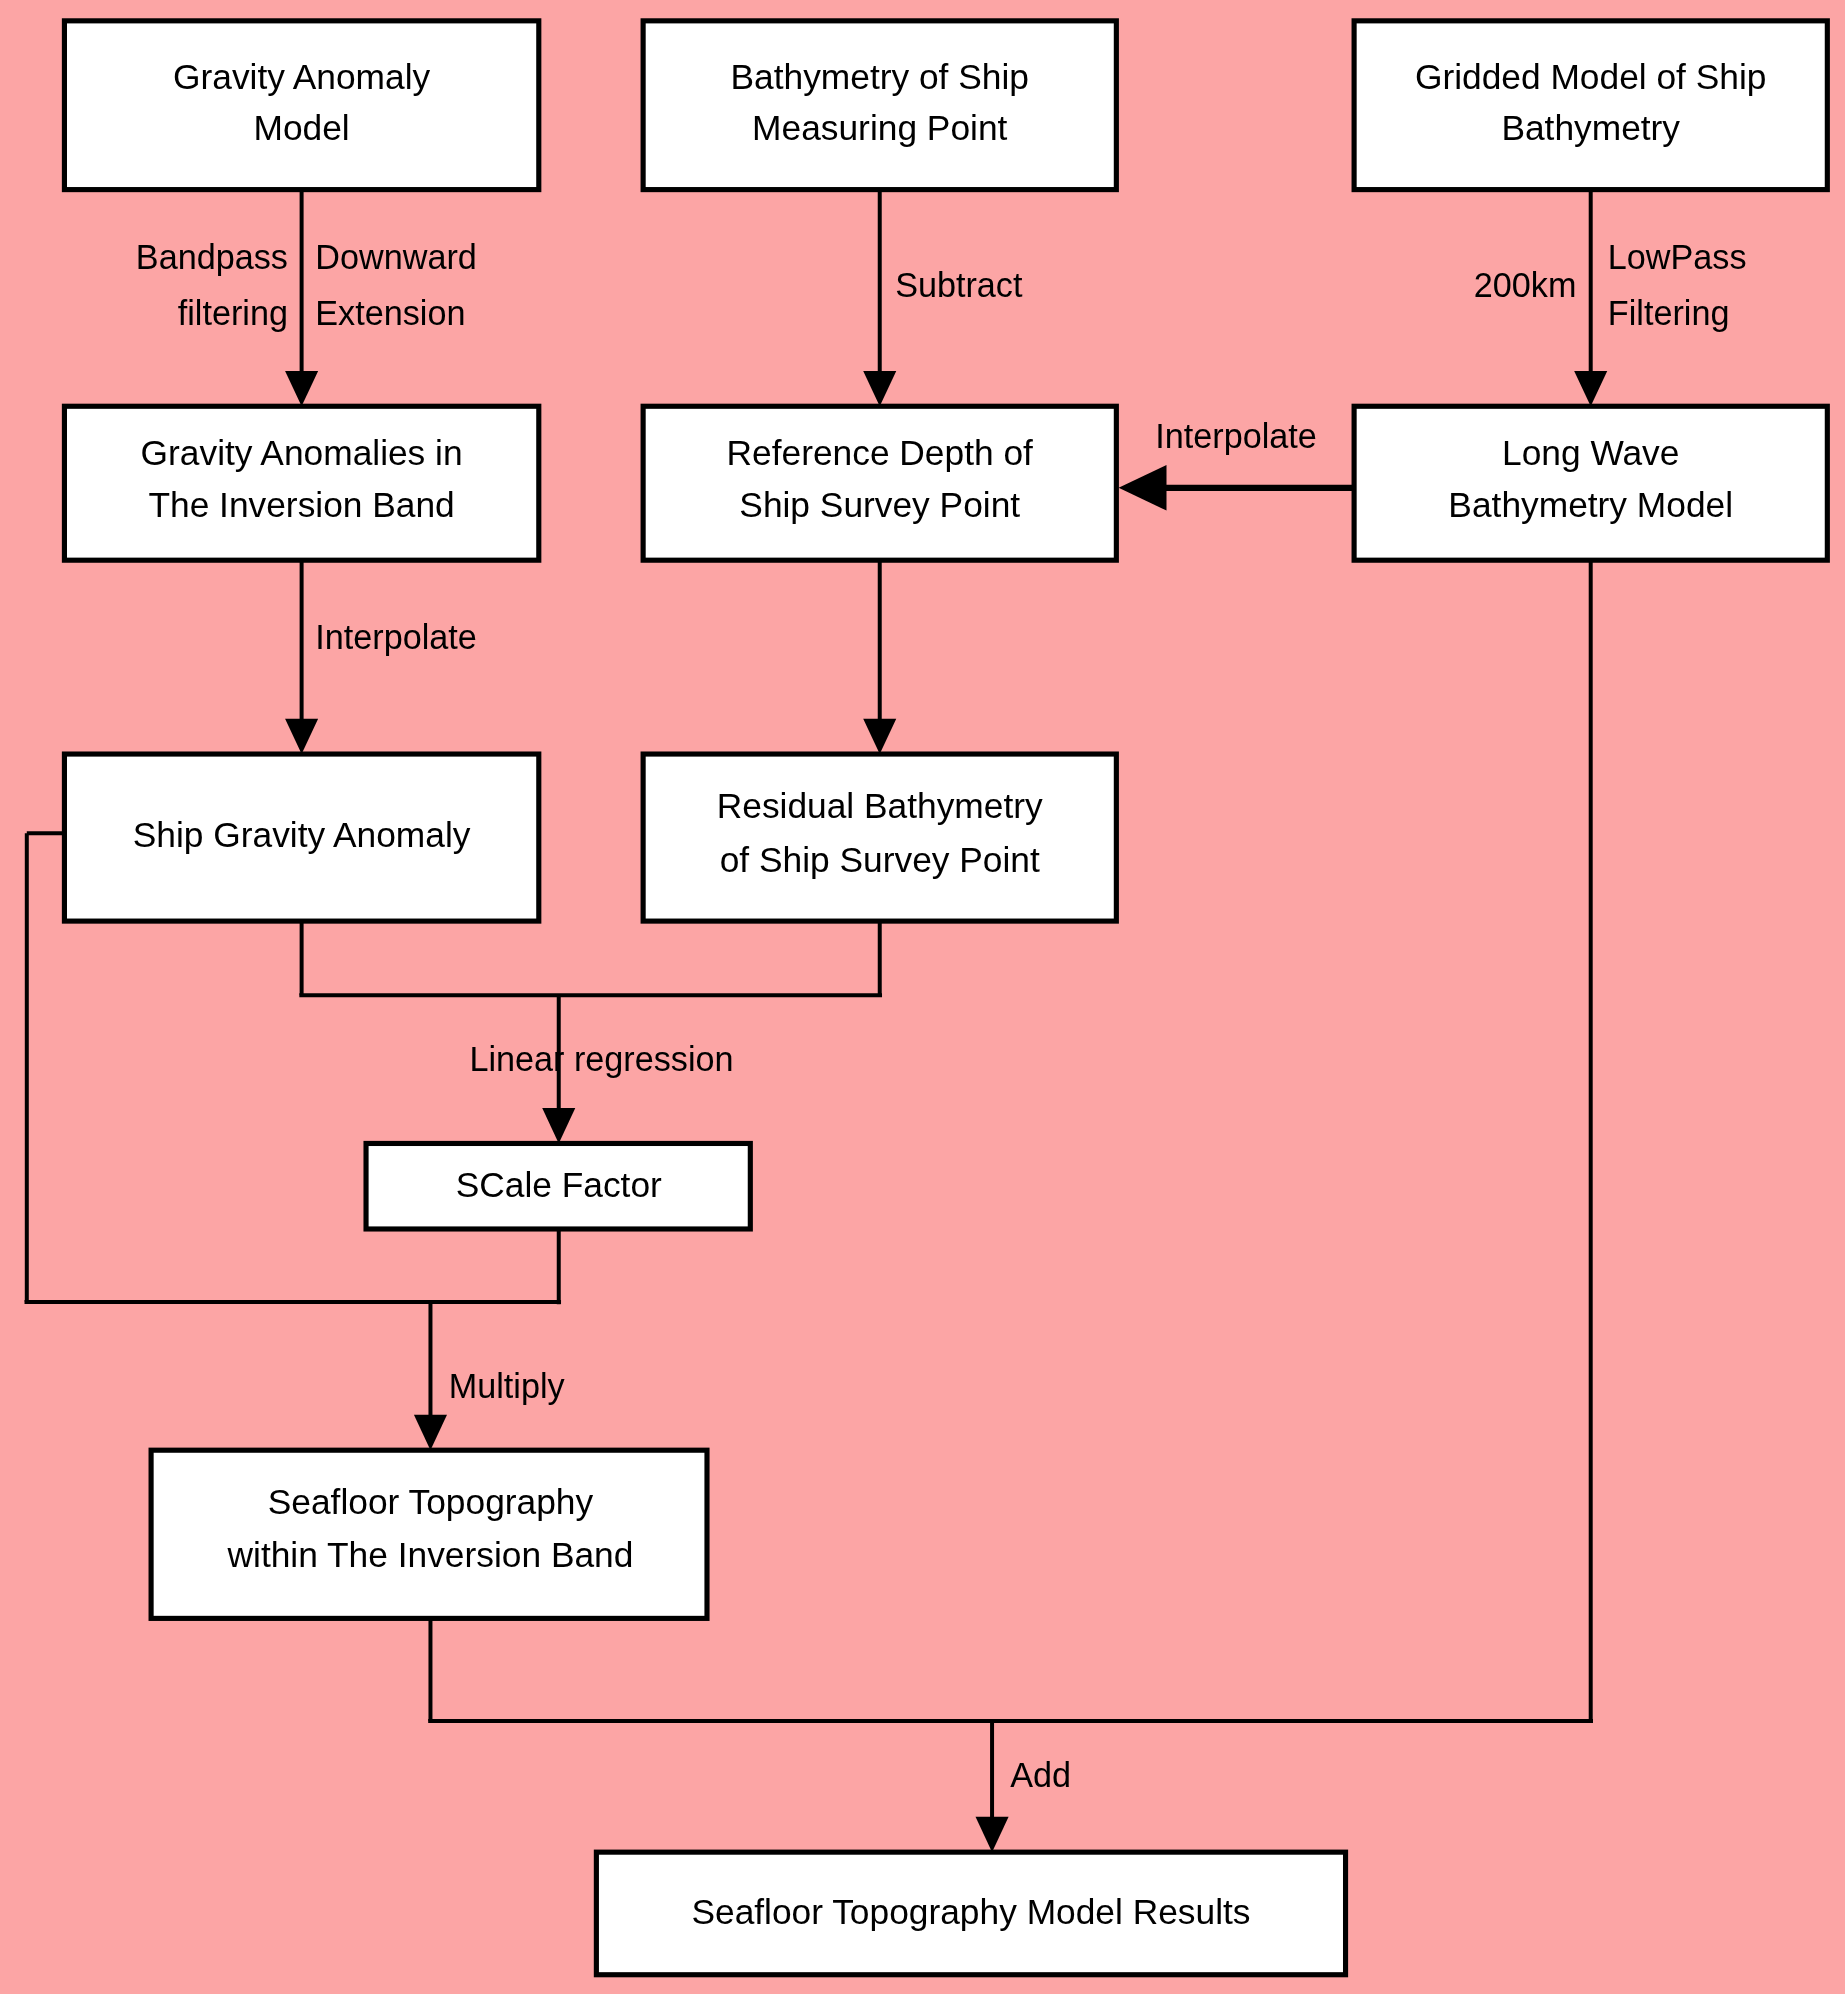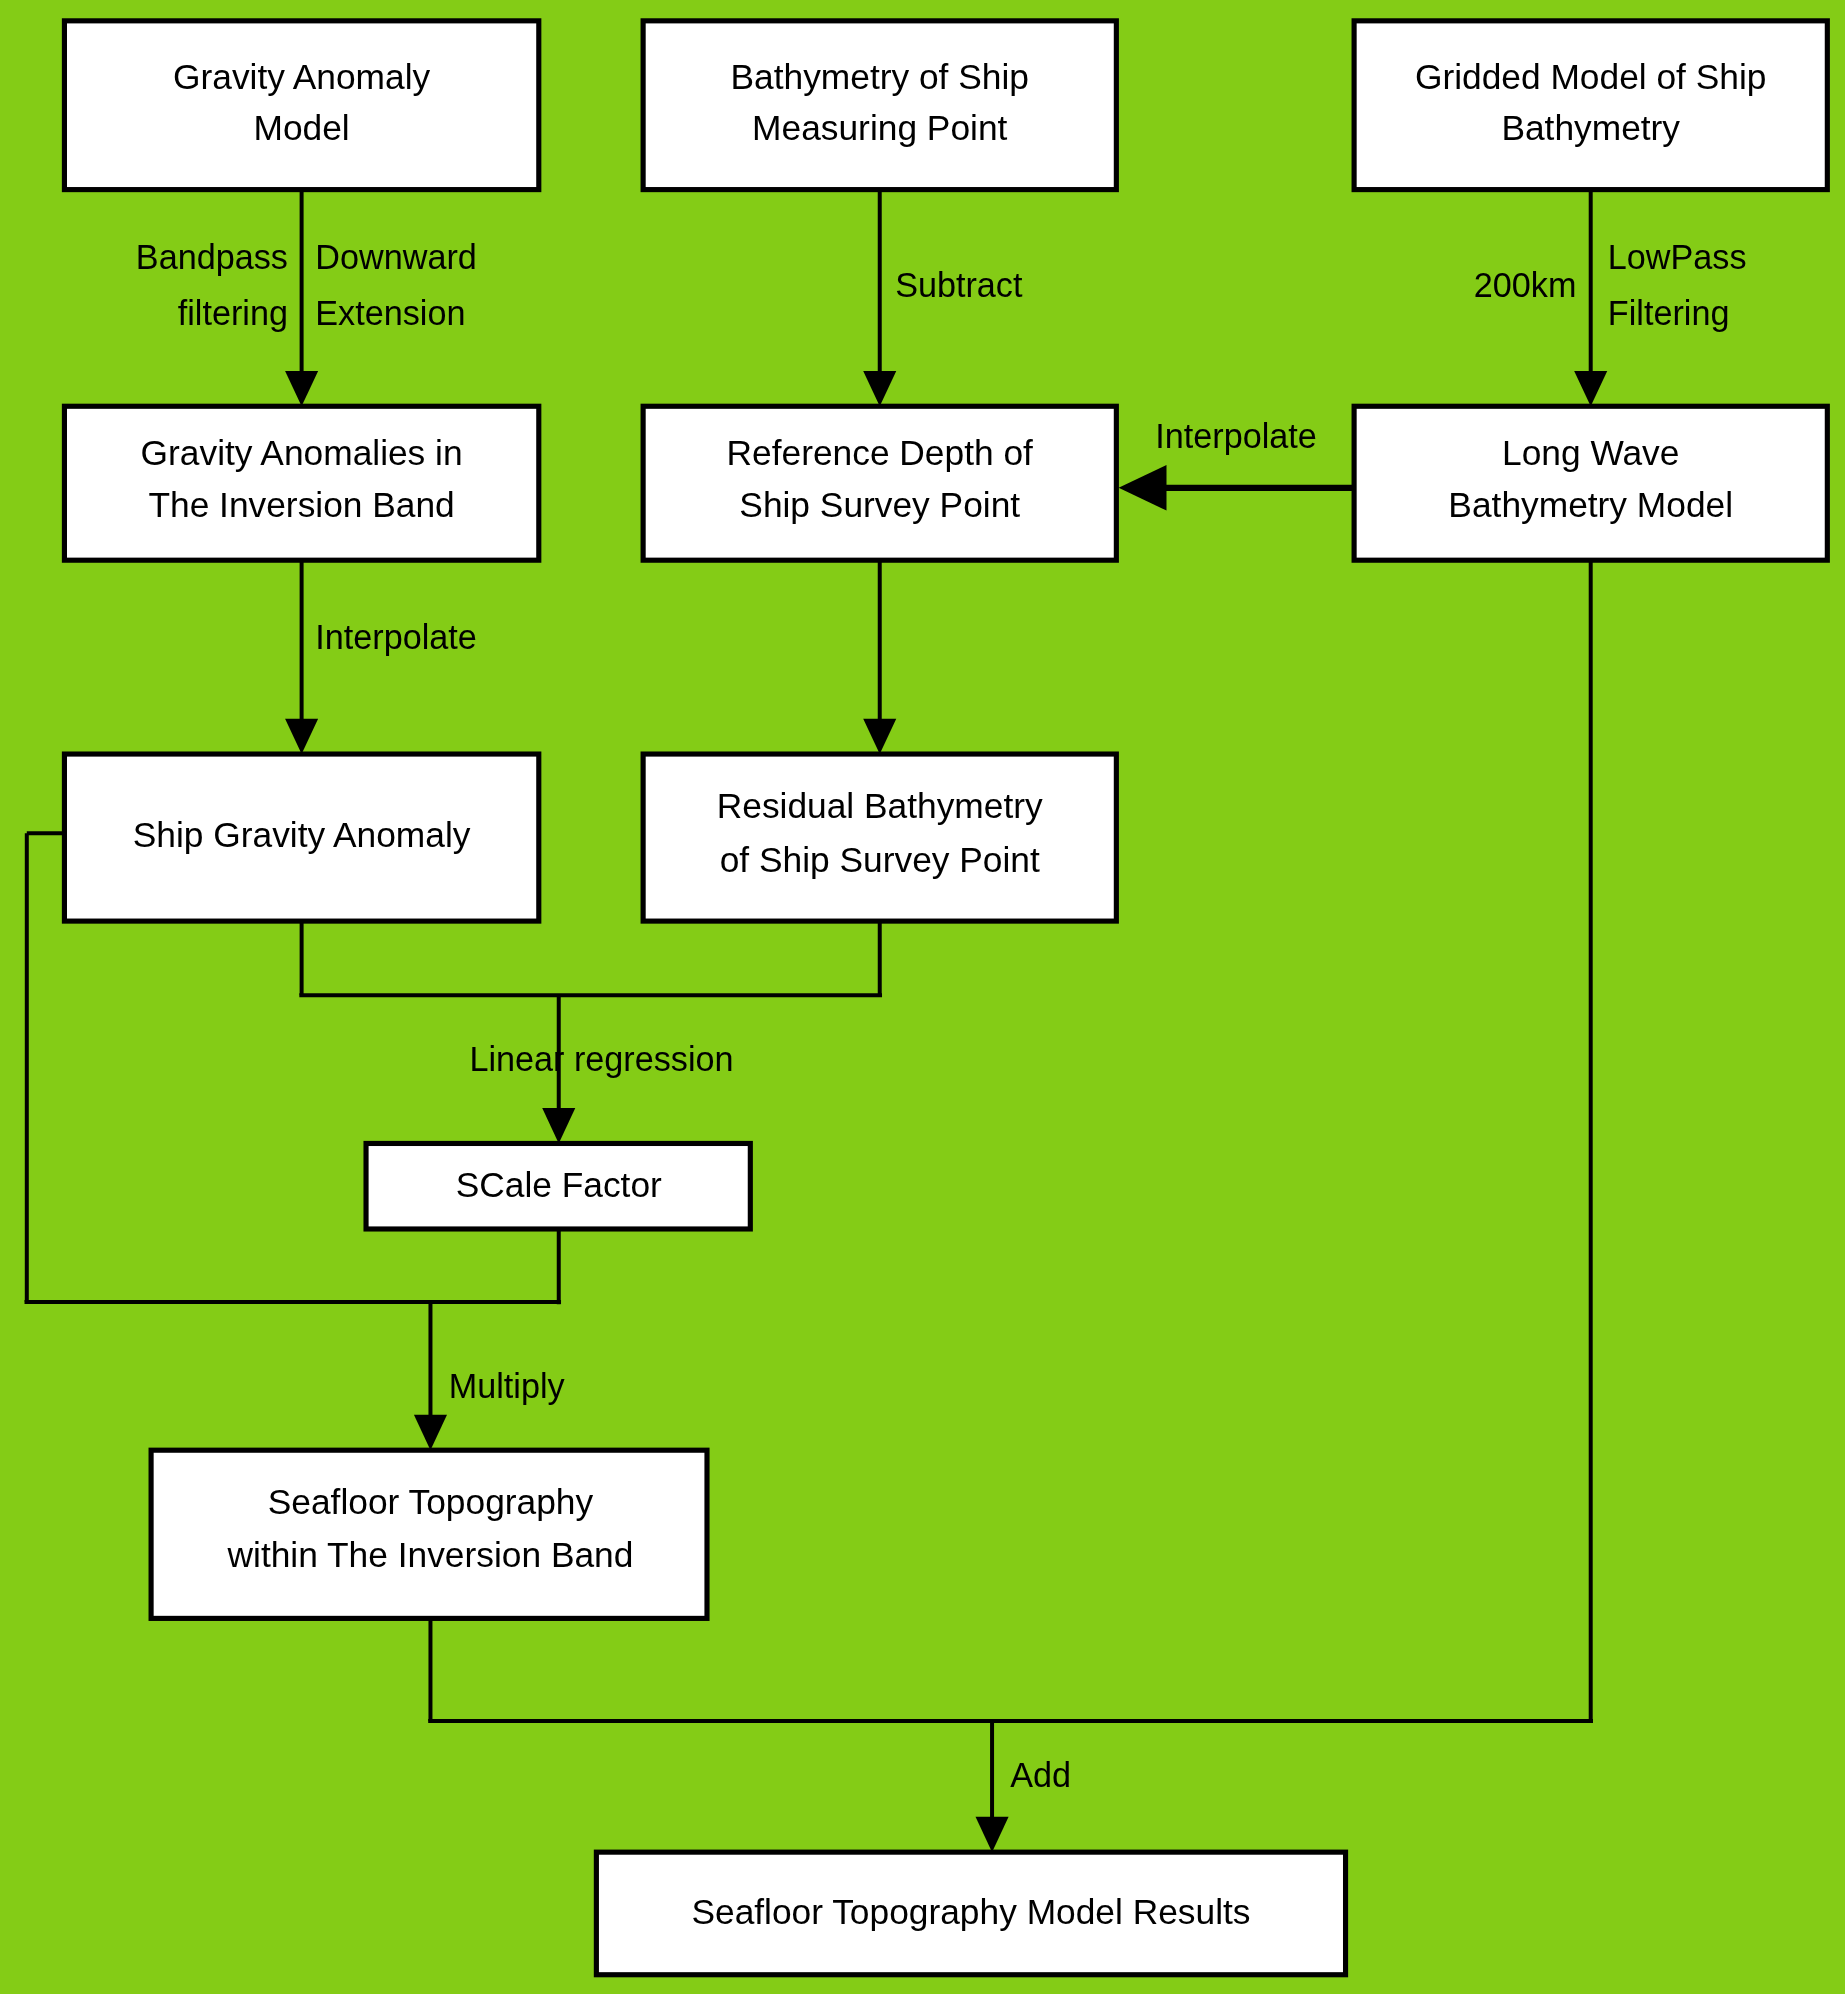--- a/index.html
+++ b/index.html
@@ -7,21 +7,21 @@
     padding: 0;
     background: #ffffff;
   }
   body {
     font-family: "Liberation Sans", sans-serif;
   }
   #diagram-root {
     position: relative;
     width: 1845px;
     height: 1995px;
-    background: #84cc16;
+    background: #fca5a5;
   }
   svg#flow-svg {
     position: absolute;
     inset: 0;
     width: 1845px;
     height: 1995px;
     display: block;
   }
   .node-rect {
     fill: #ffffff;

